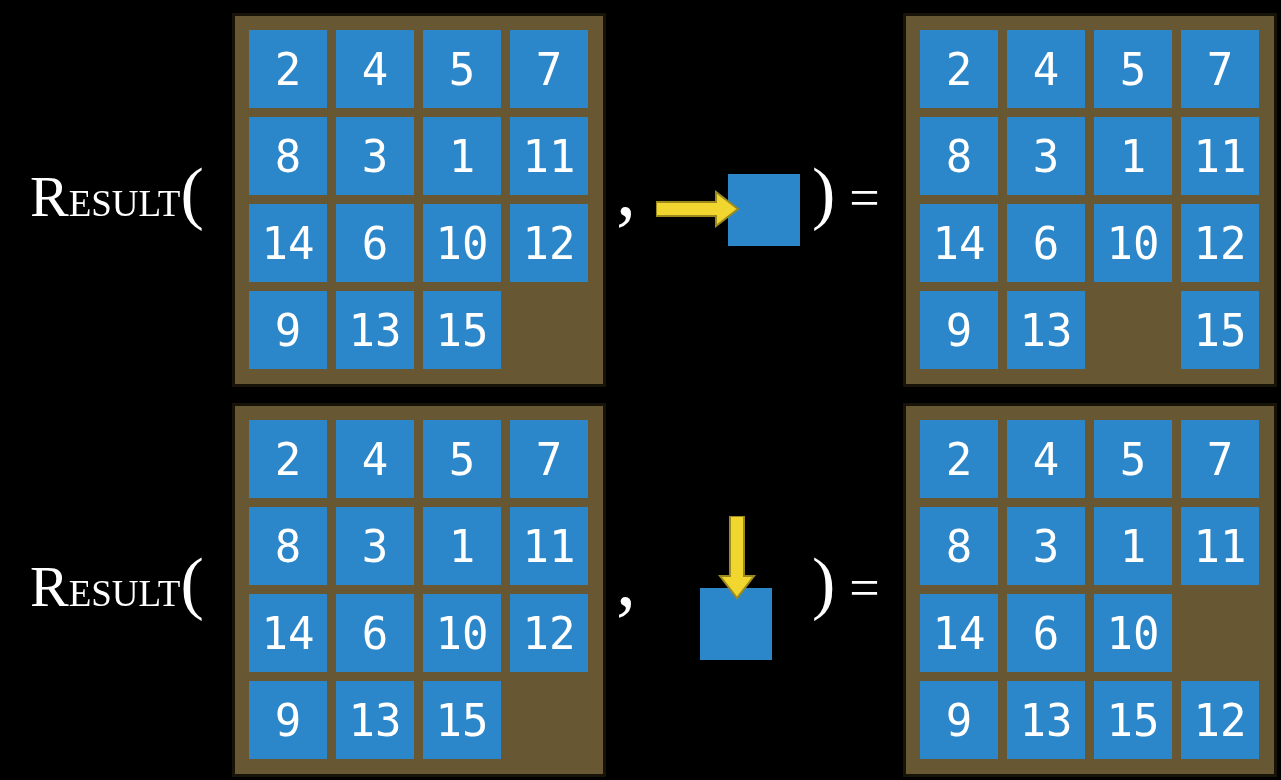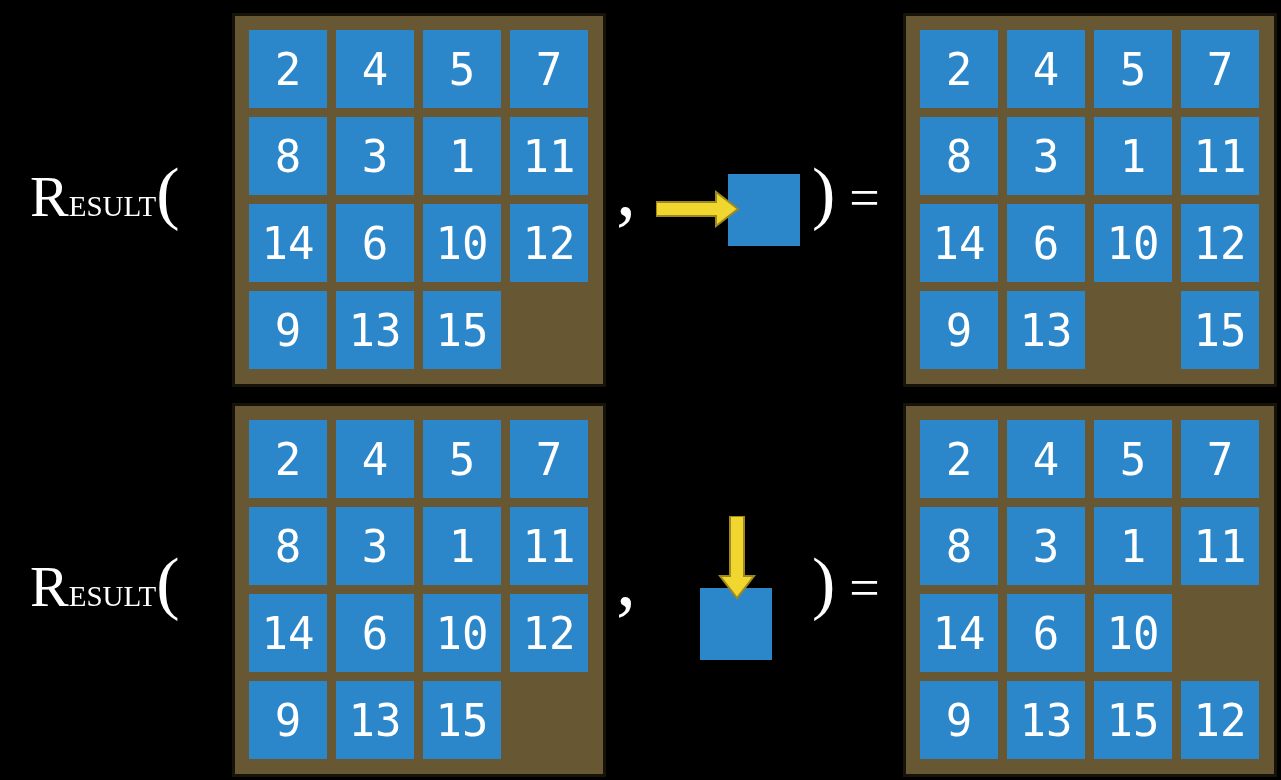--- a/index.html
+++ b/index.html
@@ -2,21 +2,21 @@
 <html style="--blue: #2b87c9; --brown: #675732; --border: #181309; --yellow: #f0d62f; --text: #ffffff; --bg: #000000;"><head>
 <meta charset="utf-8">
 <style>
   html,body{margin:0;padding:0;background:#000;}
   #canvas{position:relative;width:1281px;height:780px;overflow:hidden;background:var(--bg,#000);}
 
   
   .result-label{position:absolute;display:flex;align-items:baseline;line-height:1;
     color:var(--text,#fff);font-family:"Liberation Serif",serif;white-space:pre;}
   .cap{font-size:58px;}
-  .smallcaps{font-size:29px;text-align:center;}
+  .smallcaps{font-size:37px;text-align:center;}
   .bigparen{font-size:70px;}
   .comma{position:absolute;line-height:1;color:var(--text,#fff);
     font-family:"Liberation Serif",serif;font-size:80px;}
   .close-group{position:absolute;display:flex;align-items:baseline;line-height:1;
     color:var(--text,#fff);font-family:"Liberation Serif",serif;}
   .eq{font-size:54px;margin-left:14px;}
 
   
   .board{position:absolute;width:374px;height:374px;box-sizing:border-box;
     background:var(--brown,#675732);border:3px solid var(--border,#181309);

